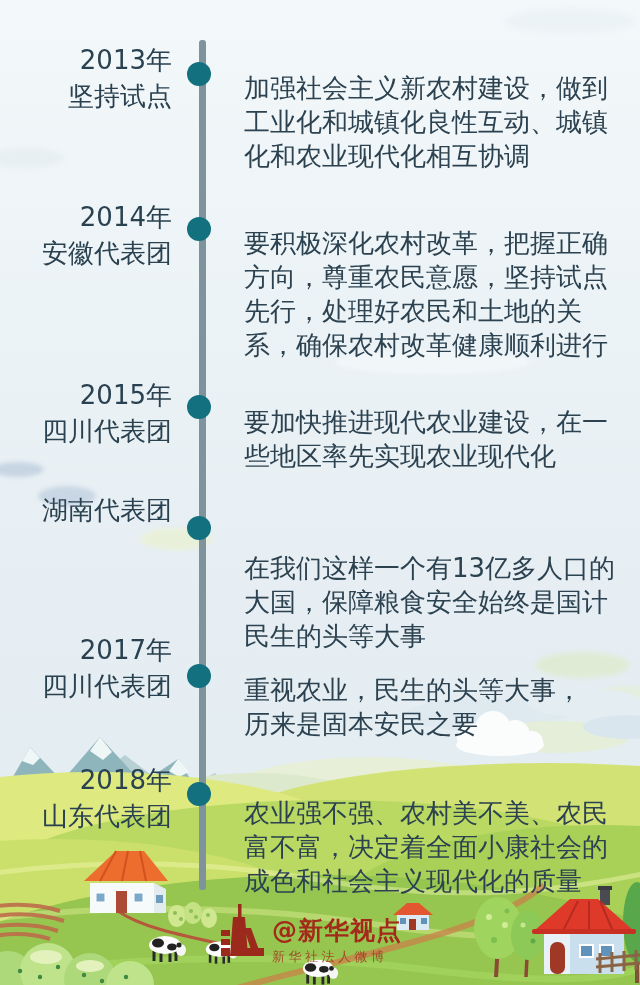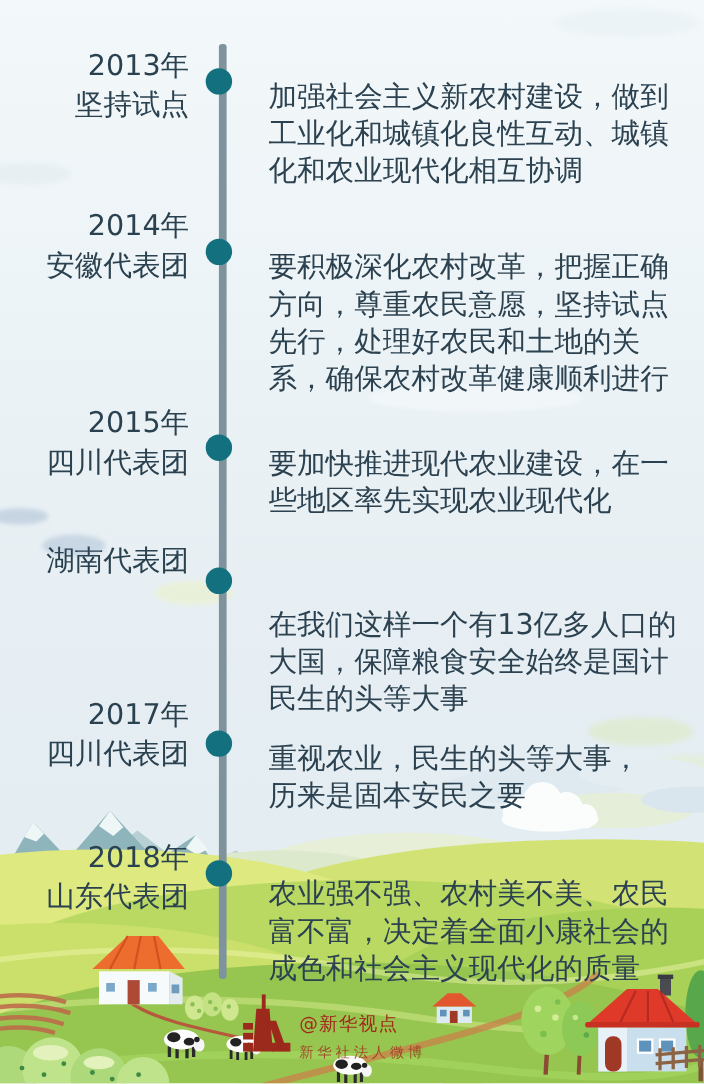--- a/index.html
+++ b/index.html
@@ -22,32 +22,32 @@
   #timeline-line{position:absolute;left:199px;top:40px;width:7px;height:850px;
     background:#7e939c;border-radius:3px;z-index:3;}
   .dot{position:absolute;left:187px;width:24px;height:24px;border-radius:50%;
     background:#13707f;z-index:4;}
   .entry-label{position:absolute;left:0;width:172px;text-align:right;
     font-size:26px;line-height:36px;font-weight:500;color:#2a4150;z-index:4;}
   .entry-quote{position:absolute;left:228px;width:402px;margin:16px;
     font-size:26px;line-height:34px;font-weight:500;color:#2c4250;
     white-space:pre-line;z-index:4;}
   .e1 .entry-label{top:42px}  .e1 .dot{top:62px}  .e1 .entry-quote{top:55px}
-  .e2 .entry-label{top:188px} .e2 .dot{top:217px} .e2 .entry-quote{top:210px}
-  .e3 .entry-label{top:367px} .e3 .dot{top:395px} .e3 .entry-quote{top:389px}
+  .e2 .entry-label{top:199px} .e2 .dot{top:217px} .e2 .entry-quote{top:210px}
+  .e3 .entry-label{top:377px} .e3 .dot{top:395px} .e3 .entry-quote{top:389px}
   .e4 .entry-label{top:492px} .e4 .dot{top:516px} .e4 .entry-quote{top:535px}
   .e5 .entry-label{top:632px} .e5 .dot{top:664px} .e5 .entry-quote{top:657px}
   .e6 .entry-label{top:762px} .e6 .dot{top:782px} .e6 .entry-quote{top:780px}
 
   #landscape{position:absolute;left:0;bottom:0;width:640px;height:300px;z-index:2;}
 
   #logo{position:absolute;left:214px;top:903px;display:flex;align-items:flex-start;z-index:5;}
   #logo-mark{width:52px;height:62px;flex:0 0 auto;}
   #logo-text{margin-left:6px;margin-top:14px;}
-  #logo-title{font-size:17px;font-weight:400;color:#a3291b;line-height:28px;letter-spacing:1px;}
+  #logo-title{font-size:25px;font-weight:700;color:#a3291b;line-height:28px;letter-spacing:1px;}
   #logo-subtitle{font-size:13px;font-weight:400;color:rgba(160,42,28,.78);
     letter-spacing:3.5px;margin-top:3px;}
 </style>
 </head>
 <body>
 
 <div id="poster">
 
   <div class="cloud c1"></div>
   <div class="cloud c2"></div>

